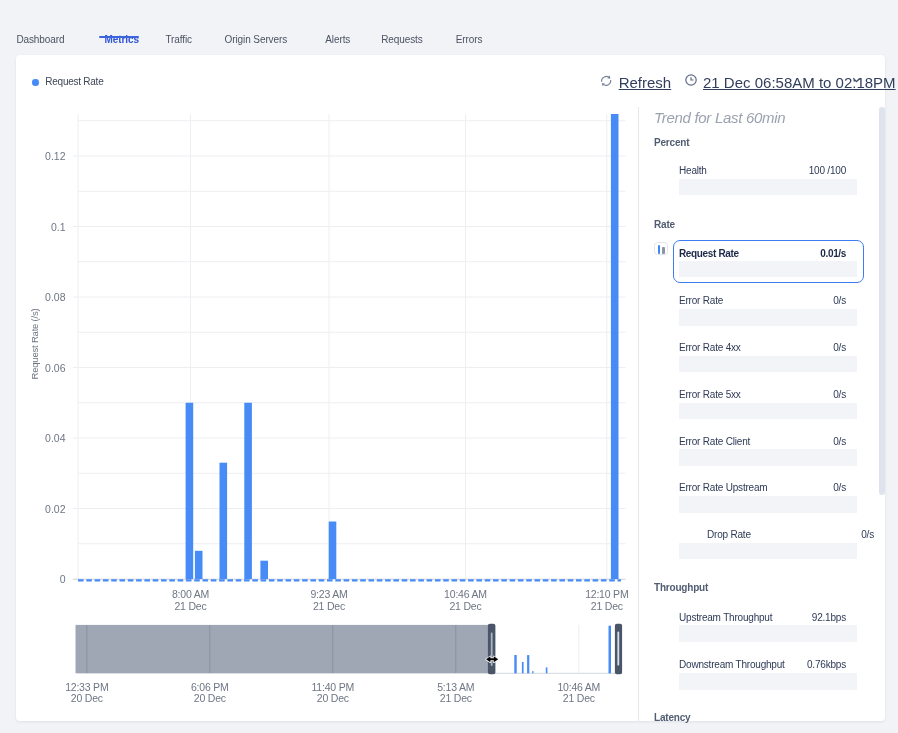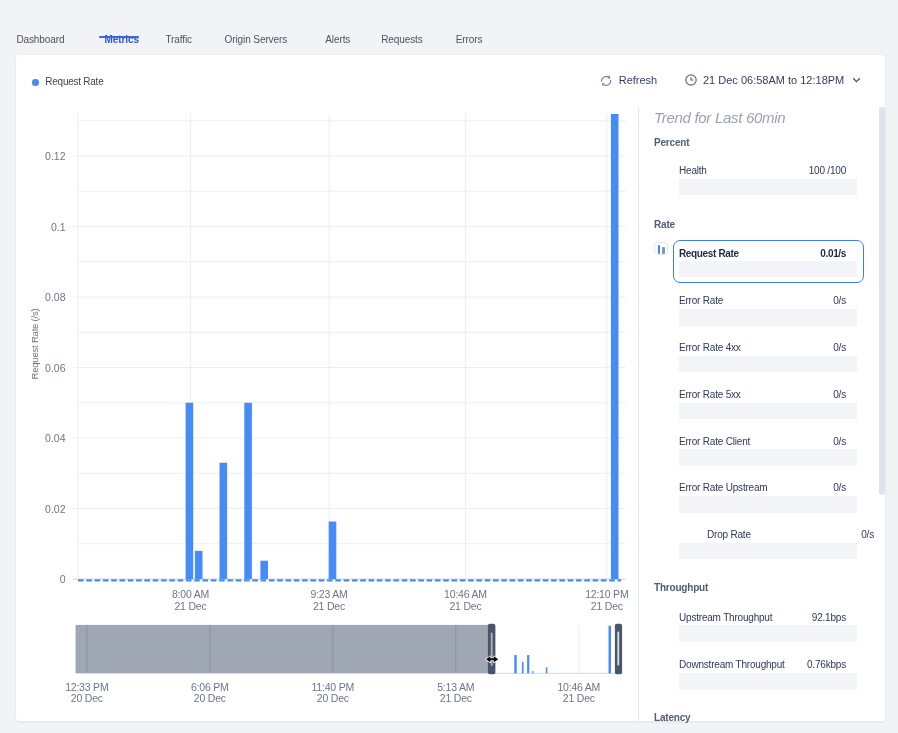--- a/index.html
+++ b/index.html
@@ -4,21 +4,21 @@
 <style>
   * { margin:0; padding:0; box-sizing:border-box; }
   html,body { width:898px; height:733px; background:#f2f3f6; font-family:"Liberation Sans", sans-serif; overflow:hidden; }
   .abs { position:absolute; }
   .nav-item { position:absolute; top:34px; font-size:10px; color:#4b5362; white-space:nowrap; letter-spacing:-0.1px; }
   .card { position:absolute; left:16px; top:55px; width:869px; height:666px; background:#fff; border-radius:4px; box-shadow:0 1px 3px rgba(20,30,60,.08); }
   .sec { position:absolute; left:654px; font-size:10px; font-weight:bold; color:#515d72; letter-spacing:-0.2px; }
   .row { position:absolute; left:679px; width:167px; font-size:10px; color:#2e3a56; letter-spacing:-0.2px; white-space:nowrap; }
   .row .val { position:absolute; right:0; top:0; }
   .bar { position:absolute; left:679px; width:178px; height:16.5px; background:#f3f4f7; }
-  .hdrtxt { font-size:11px; color:#323f5c; white-space:nowrap; }
+  .hdrtxt { font-size:15px; color:#323f5c; white-space:nowrap;text-decoration:underline; }
 </style>
 </head>
 <body>
 
   <div class="nav-item" style="left:16.4px;">Dashboard</div>
   <div class="nav-item" style="left:98.6px; color:#3156d8; font-weight:bold;margin-left:6px;">Metrics</div>
   <div class="abs" style="left:98.5px; top:36px; width:40.3px; height:2px; background:#3c64dd; border-radius:1px;"></div>
   <div class="nav-item" style="left:165.4px;">Traffic</div>
   <div class="nav-item" style="left:224.6px;">Origin Servers</div>
   <div class="nav-item" style="left:325.3px;">Alerts</div>
@@ -34,21 +34,21 @@
     <path d="M1.7 6.8 a4.6 4.5 0 0 1 8.2-3.5" stroke="#76839a" stroke-width="1.1"></path>
     <path d="M10.6 5.0 a4.6 4.5 0 0 1 -8.2 3.5" stroke="#76839a" stroke-width="1.1"></path>
     <path d="M9.7 0.6 L10.3 3.6 L7.3 3.3 Z" fill="#76839a"></path>
     <path d="M2.6 11.2 L2.0 8.2 L5.0 8.5 Z" fill="#76839a"></path>
   </svg>
   <div class="abs hdrtxt" style="left:618.7px; top:73.7px;">Refresh</div>
   <svg class="abs" style="left:684.5px; top:74.2px;" width="13" height="13" viewBox="0 0 13 13" fill="none">
     <circle cx="6" cy="6" r="5.2" stroke="#5d6b85" stroke-width="1.2"></circle>
     <path d="M6 3.2 V6 H8.6" stroke="#5d6b85" stroke-width="1.2"></path>
   </svg>
-  <div class="abs hdrtxt" style="left:703px; top:73.7px;">21 Dec 06:58AM to 12:18PM</div>
+  <div class="abs hdrtxt" style="left:703px; top:73.7px;">21 Dec 06:58AM to 02:18PM</div>
   <svg class="abs" style="left:851.5px; top:77px;" width="9" height="7" viewBox="0 0 9 7" fill="none">
     <path d="M1.2 1.3 L4.5 4.6 L7.8 1.3" stroke="#47526b" stroke-width="1.3"></path>
   </svg>
 
   <svg class="abs" style="left:0; top:0;" width="898" height="733" viewBox="0 0 898 733" fill="none">
 
     <g stroke="#eceef1" stroke-width="1">
       <line x1="78" y1="543.75" x2="625.5" y2="543.75"></line>
       <line x1="73" y1="508.5" x2="625.5" y2="508.5"></line>
       <line x1="78" y1="473.25" x2="625.5" y2="473.25"></line>

